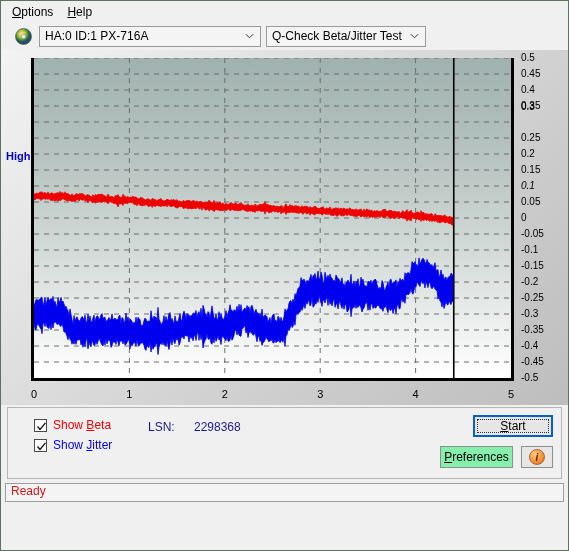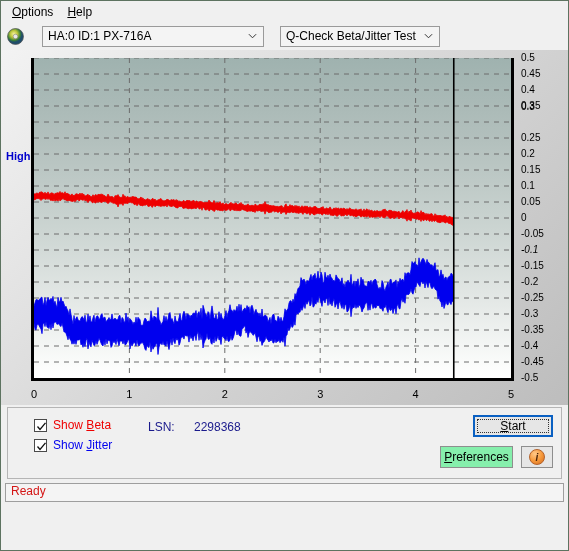--- a/index.html
+++ b/index.html
@@ -90,23 +90,23 @@
     white-space: nowrap;
   }
   .menu-item u { text-decoration: underline; }
 
   
   #toolbar {
     height: 28px;
     background: #f0f0f0;
     display: flex;
     align-items: center;
-    padding: 0 6px;
-    flex: none;
-    gap: 16px;
+    padding: 0 14px;
+    flex: none;
+    gap: 5px;
   }
   #drive-icon {
     width: 17px; height: 17px;
     flex: none;
     margin-right: 2px;
   }
   .combo {
     height: 21px;
     background: #f4f4f4;
     border: 1px solid #9a9a9a;
@@ -377,25 +377,25 @@
 
     <div id="ylabels">
         <div class="ytick" style="top: -5px;">0.5</div>
         <div class="ytick" style="top: 11px;">0.45</div>
         <div class="ytick" style="top: 27px;">0.4</div>
         <div class="ytick" style="top: 43px;">0.35</div>
         <div class="ytick" style="top: 44px;">0.3</div>
         <div class="ytick" style="top: 75px;">0.25</div>
         <div class="ytick" style="top: 91px;">0.2</div>
         <div class="ytick" style="top: 107px;">0.15</div>
-        <div class="ytick" style="top: 123px;">0.1</div>
+        <div class="ytick" style="top: 123px; font-style: italic;">0.1</div>
         <div class="ytick" style="top: 139px;">0.05</div>
         <div class="ytick" style="top: 155px;">0</div>
         <div class="ytick" style="top: 171px;">-0.05</div>
-        <div class="ytick" style="top: 187px; font-style: italic;">-0.1</div>
+        <div class="ytick" style="top: 187px;">-0.1</div>
         <div class="ytick" style="top: 203px;">-0.15</div>
         <div class="ytick" style="top: 219px;">-0.2</div>
         <div class="ytick" style="top: 235px;">-0.25</div>
         <div class="ytick" style="top: 251px;">-0.3</div>
         <div class="ytick" style="top: 267px;">-0.35</div>
         <div class="ytick" style="top: 283px;">-0.4</div>
         <div class="ytick" style="top: 299px;">-0.45</div>
         <div class="ytick" style="top: 315px;">-0.5</div>
       </div>
     <div id="xlabels">

